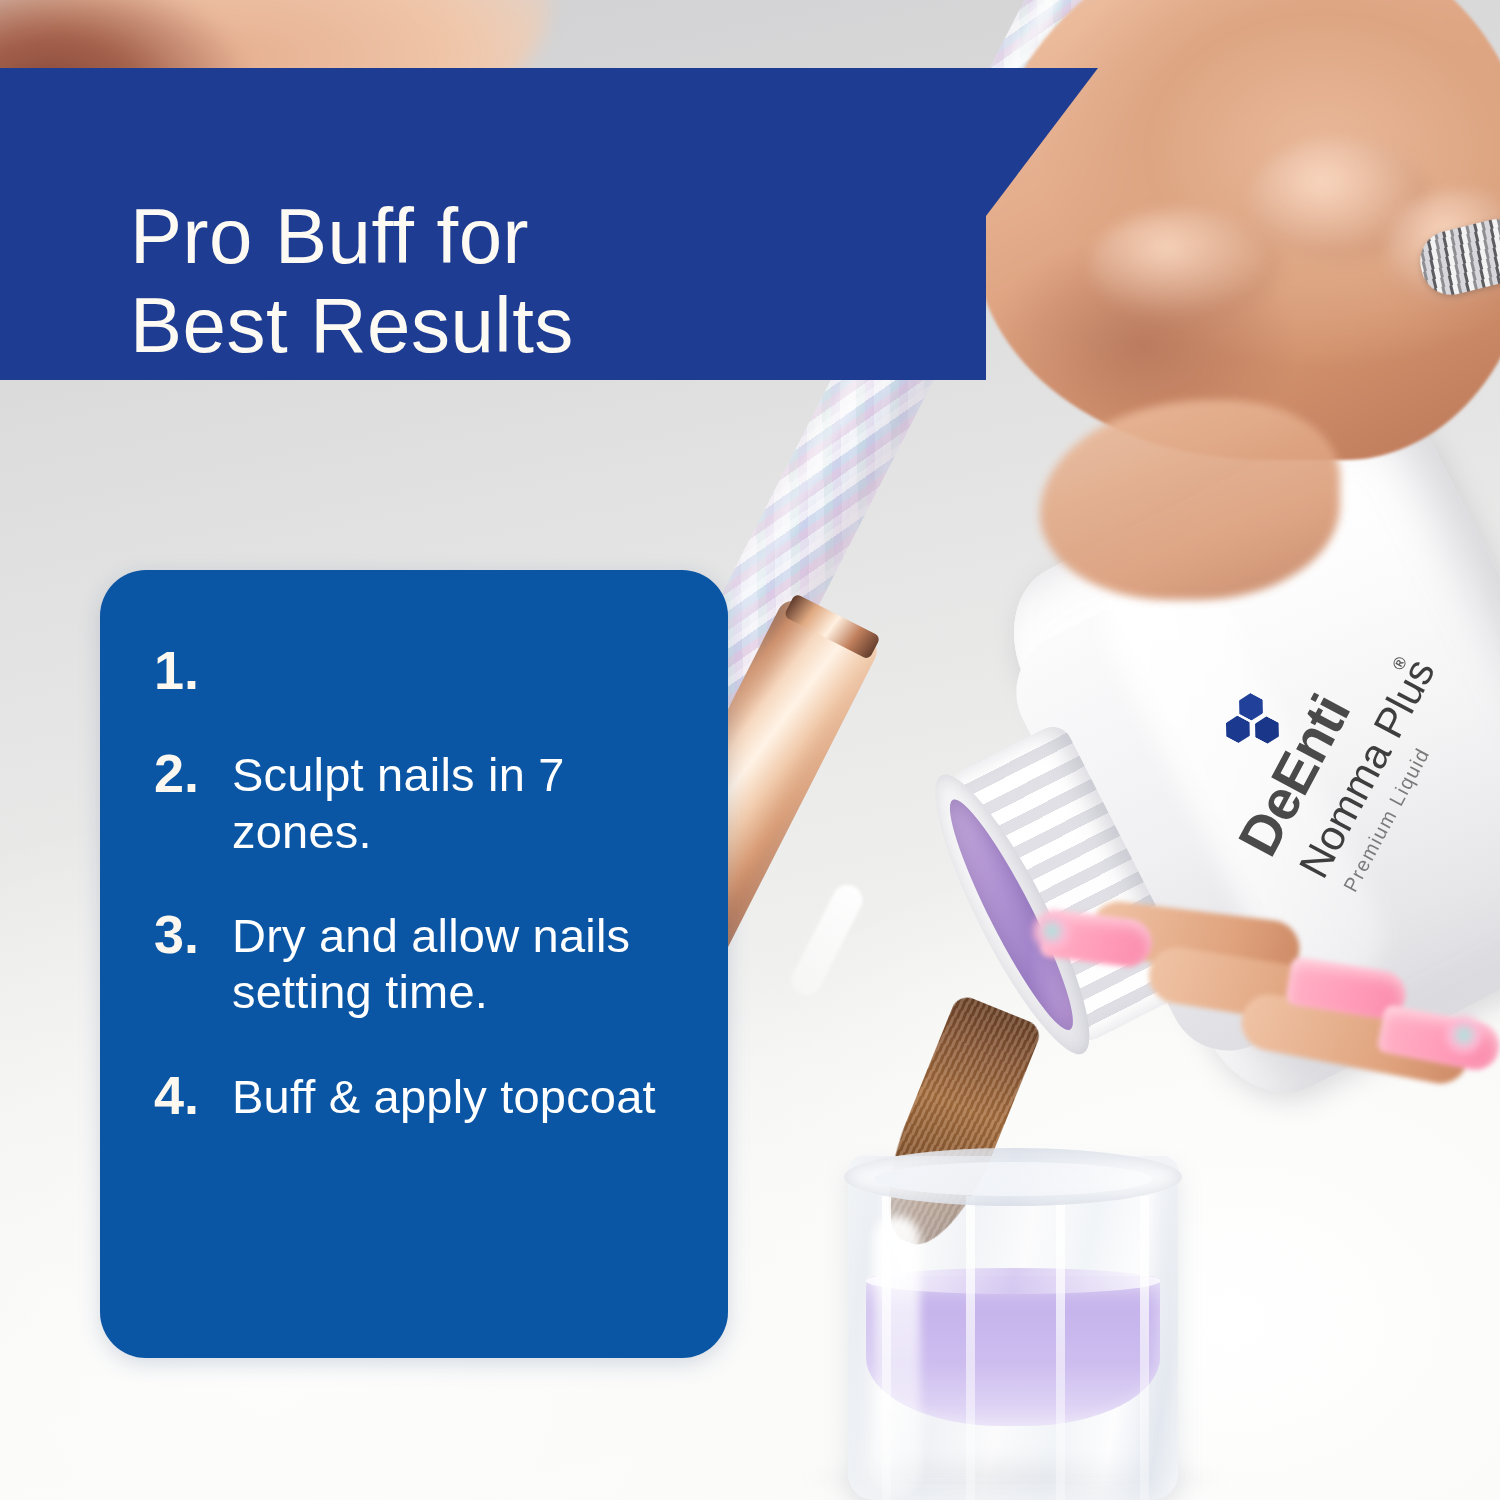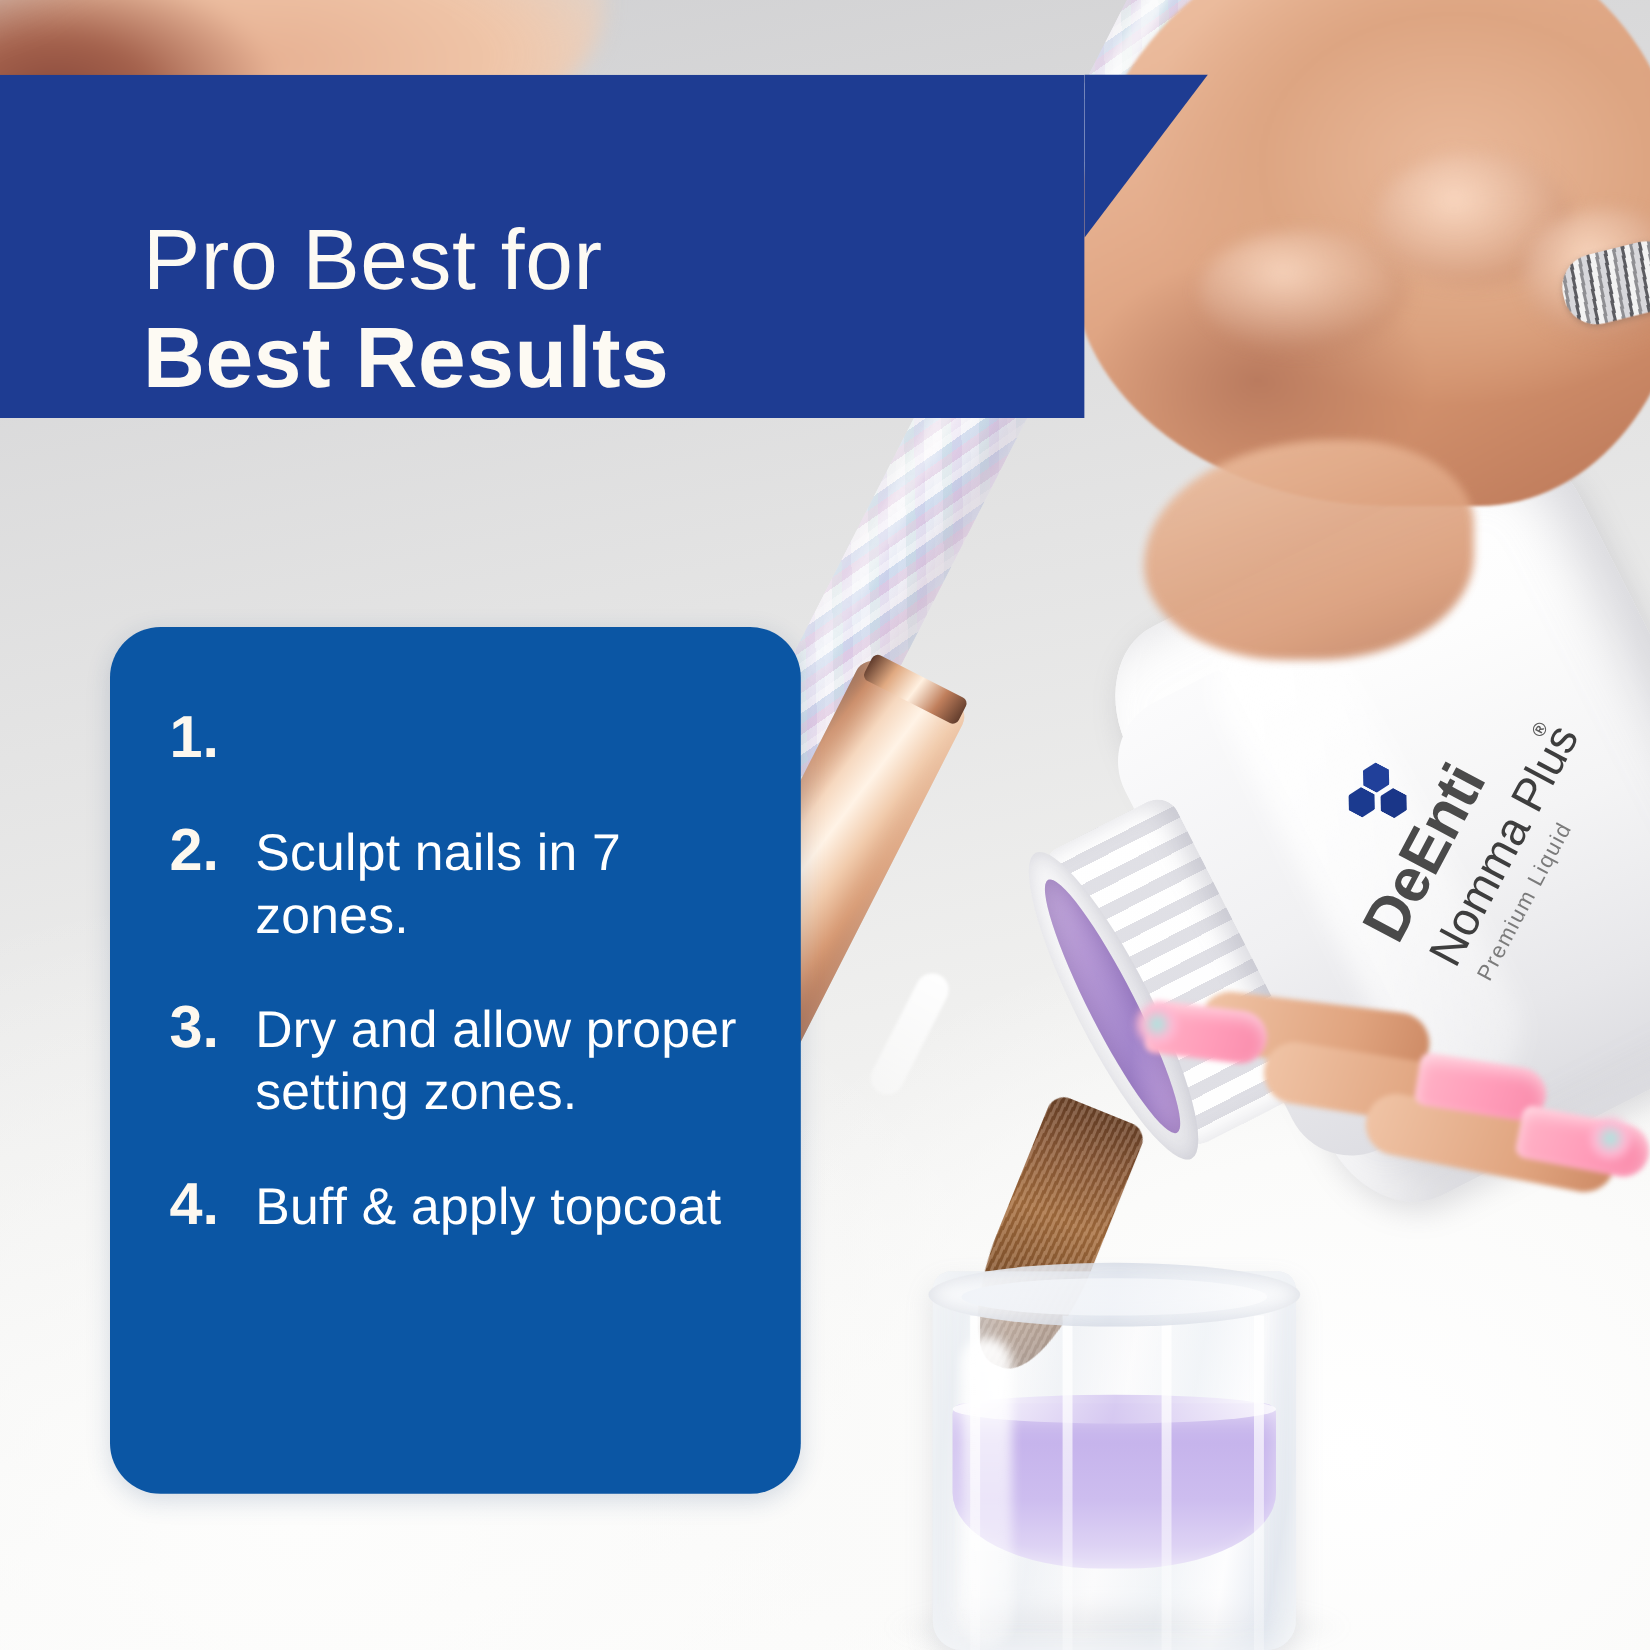--- a/index.html
+++ b/index.html
@@ -297,21 +297,21 @@
     position:absolute;left:986px;top:68px;width:0;height:0;
     border-top:148px solid #1e3c92;
     border-right:112px solid transparent;
   }
   .banner-title{
     position:absolute;left:130px;top:124px;width:760px;
     color:#fdfaf3;
     font-size:78px;line-height:1.14;font-weight:400;
     letter-spacing:.5px;
   }
-  .banner-title .line2{font-weight:bold;display:block;}
+  .banner-title .line2{font-weight:normal;display:block;}
 
   
   .card{
     position:absolute;left:100px;top:570px;width:628px;height:788px;
     background:#0b56a4;
     border-radius:46px;
     box-shadow:0 6px 22px rgba(40,70,120,.18);
   }
   .steps{
     position:absolute;left:0;top:0;width:100%;height:100%;
@@ -398,38 +398,38 @@
       <div class="dish-facet" style="left:208px;"></div>
       <div class="dish-facet" style="left:292px;"></div>
       <div class="dish-glow"></div>
     </div>
     <div class="dish-rim"></div>
     <div class="dish-rim-inner"></div>
   </div>
 
   <div class="banner">
     <div class="banner-title">
-      <span>Pro Best for</span>
+      <span>Pro Buff for</span>
       <span class="line2">Best Results</span>
     </div>
   </div>
   <div class="banner-tri"></div>
 
   <div class="card">
     <div class="steps" id="steps-list">
         <div class="step">
           <div class="step-num">1.</div>
         </div>
         <div class="step">
           <div class="step-num">2.</div>
           <div class="step-text">Sculpt nails in 7 zones.</div>
         </div>
         <div class="step">
           <div class="step-num">3.</div>
-          <div class="step-text">Dry and allow proper setting zones.</div>
+          <div class="step-text">Dry and allow nails setting time.</div>
         </div>
         <div class="step">
           <div class="step-num">4.</div>
           <div class="step-text">Buff &amp; apply topcoat</div>
         </div>
       </div>
   </div>
 
 </div>
 

